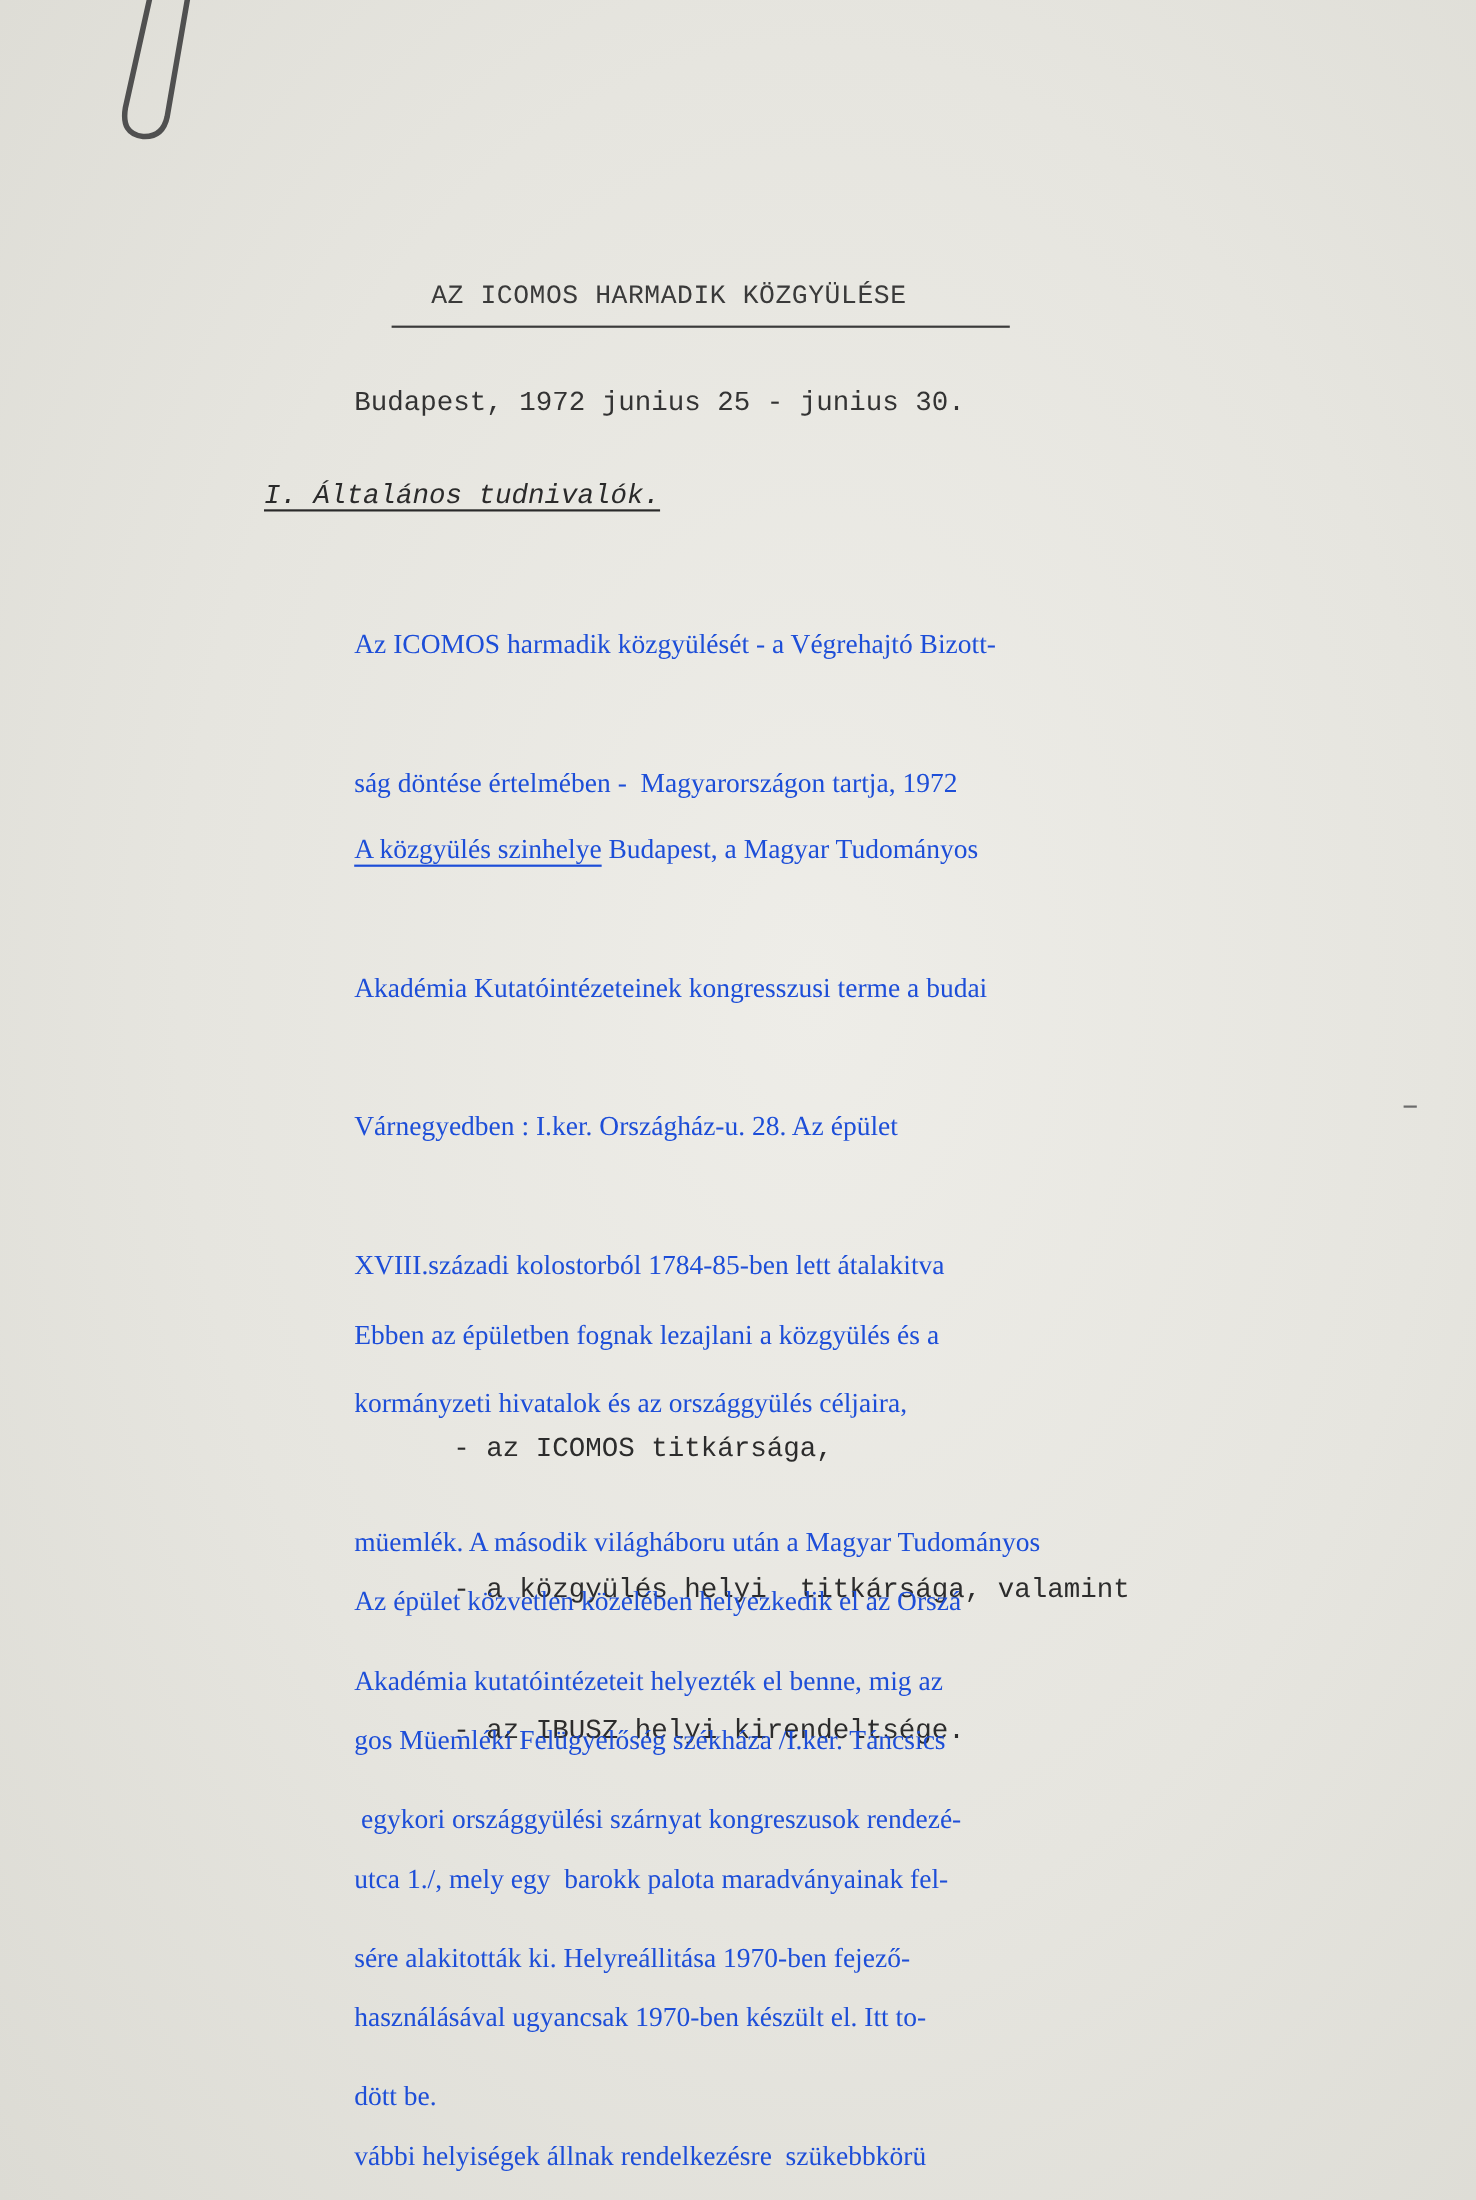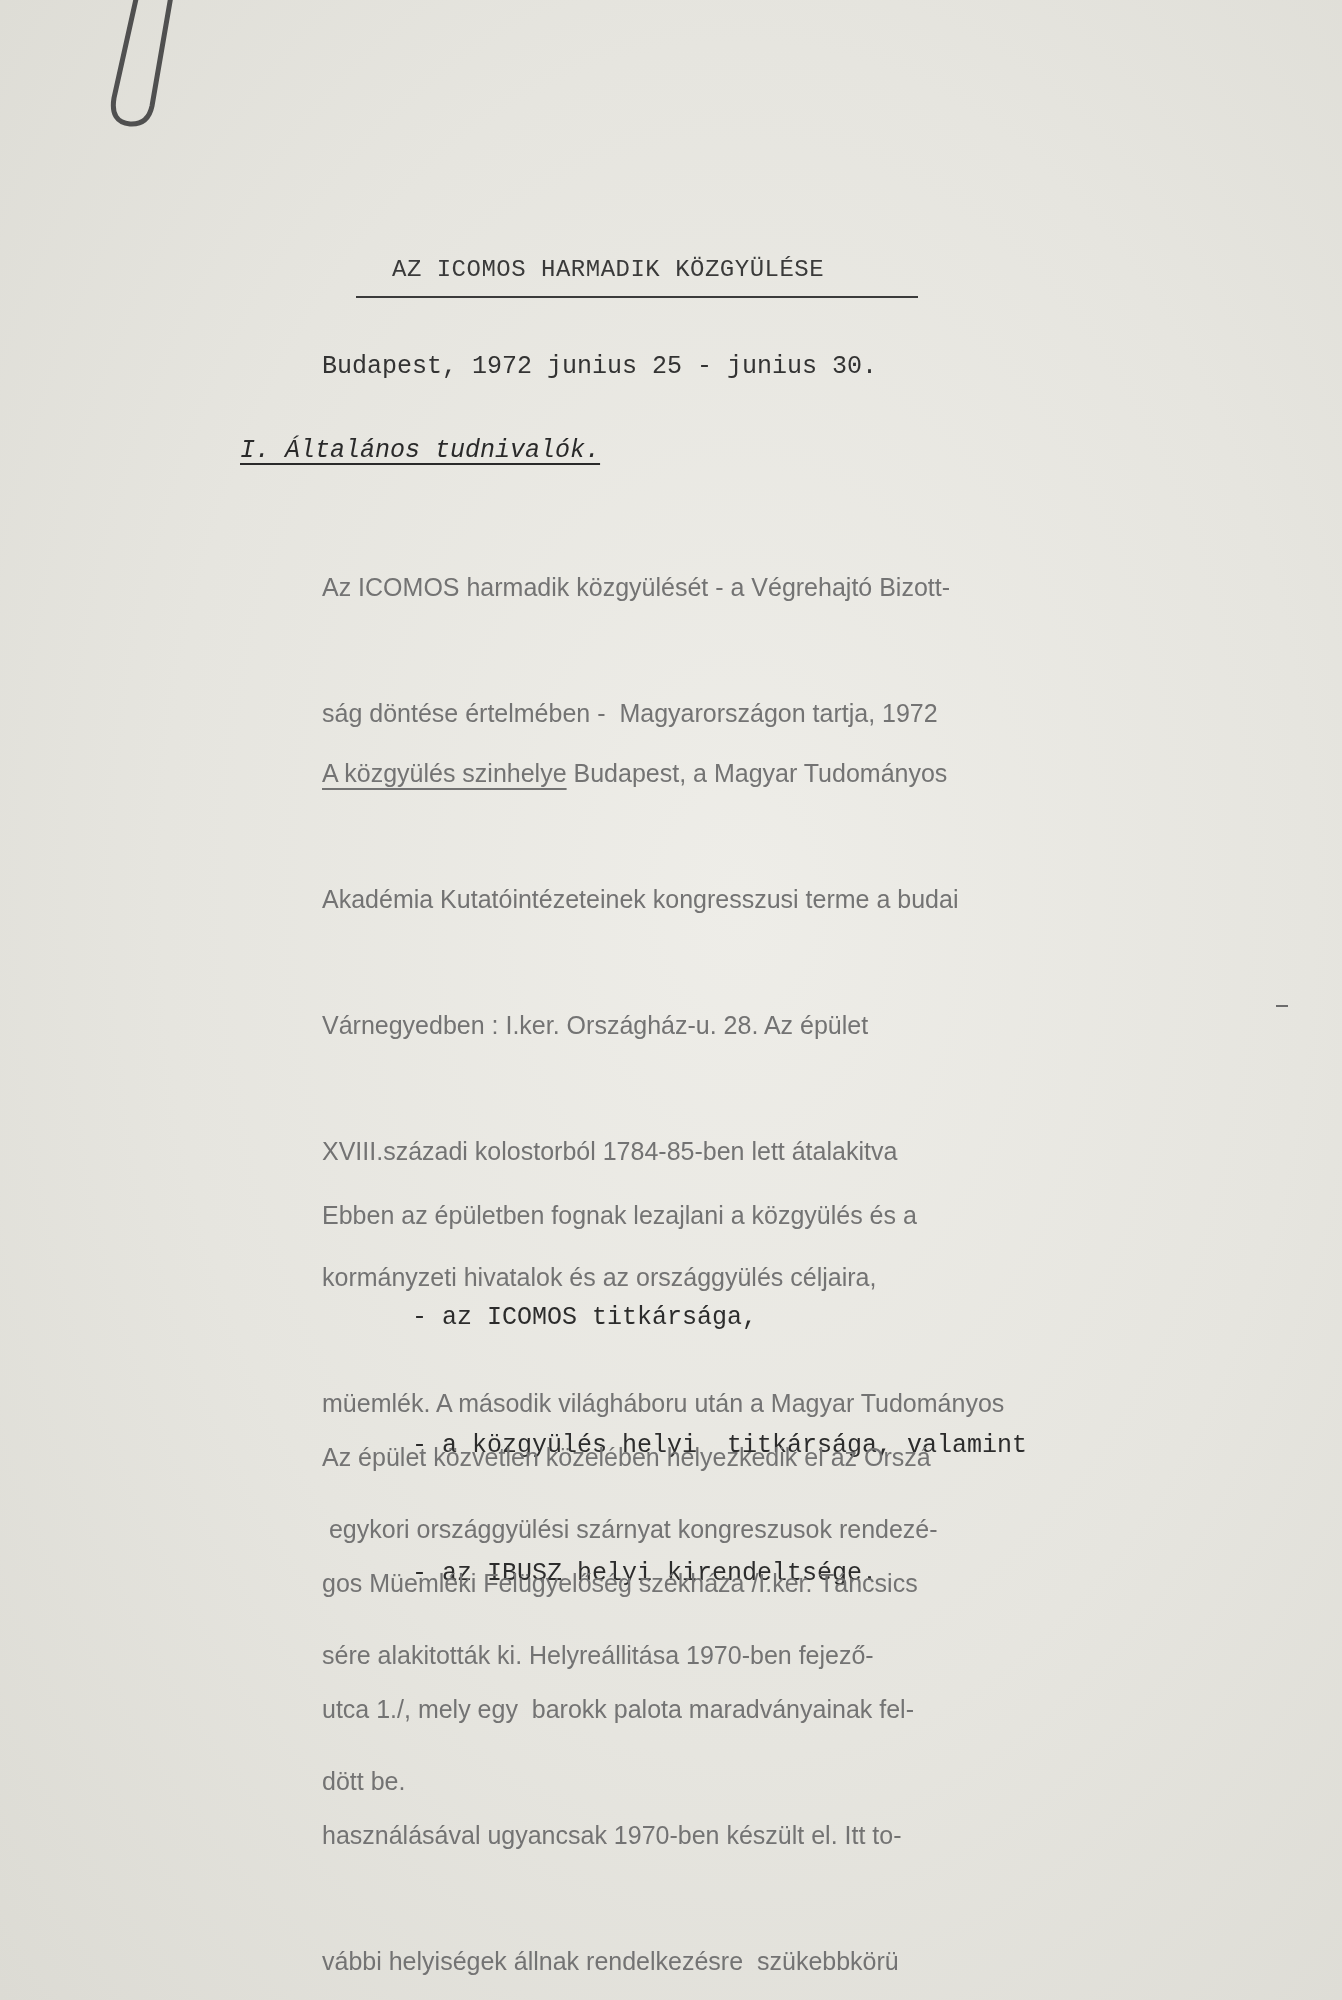--- a/index.html
+++ b/index.html
@@ -31,22 +31,22 @@
     font-family: "Liberation Mono", monospace;
   }
   .section {
     position: absolute; left: 240px; top: 436px;
     font-size: 25px; color: #2a2a2a;
     font-family: "Liberation Mono", monospace;
     text-decoration: underline; text-underline-offset: 6px; font-style: italic;
   }
   .para {
     position: absolute; left: 322px;
-    font-size: 25px; line-height: 42px; color: #737373;
-    font-family: Liberation Sans, sans-serif;
+    font-size: 25px; line-height: 42px; color: #1d4ed8;
+    font-family: Liberation Serif, serif;
     white-space: pre;
   }
   .line { display: block; height: 42px; }
   .u { text-decoration: underline; text-decoration-thickness: 2px; text-underline-offset: 6px; }
   .list {
     position: absolute; left: 412px; top: 1210px;
     font-size: 25px; line-height: 43px; color: #2c2c2c;
     font-family: "Liberation Mono", monospace; white-space: pre;
   }
   .mark { position: absolute; background: #6c6c6c; }
@@ -72,20 +72,21 @@
   <span class="line">ság döntése értelmében -  Magyarországon tartja, 1972</span>
 </div>
 
 <div class="para" style="top:668px;">
   <span class="line"><span class="u">A közgyülés szinhelye</span><span> Budapest, a Magyar Tudományos</span></span>
   <span class="line">Akadémia Kutatóintézeteinek kongresszusi terme a budai</span>
   <span class="line">Várnegyedben : I.ker. Országház-u. 28. Az épület</span>
   <span class="line">XVIII.századi kolostorból 1784-85-ben lett átalakitva</span>
   <span class="line">kormányzeti hivatalok és az országgyülés céljaira,</span>
   <span class="line">müemlék. A második világháboru után a Magyar Tudományos</span>
+  <span class="line">Akadémia kutatóintézeteit helyezték el benne, mig az</span>
   <span class="line"> egykori országgyülési szárnyat kongreszusok rendezé-</span>
   <span class="line">sére alakitották ki. Helyreállitása 1970-ben fejező-</span>
   <span class="line">dött be.</span>
 </div>
 
 <div class="para" style="top:1110px;">
   <span class="line">Ebben az épületben fognak lezajlani a közgyülés és a</span>
 </div>
 
 <div class="list">

